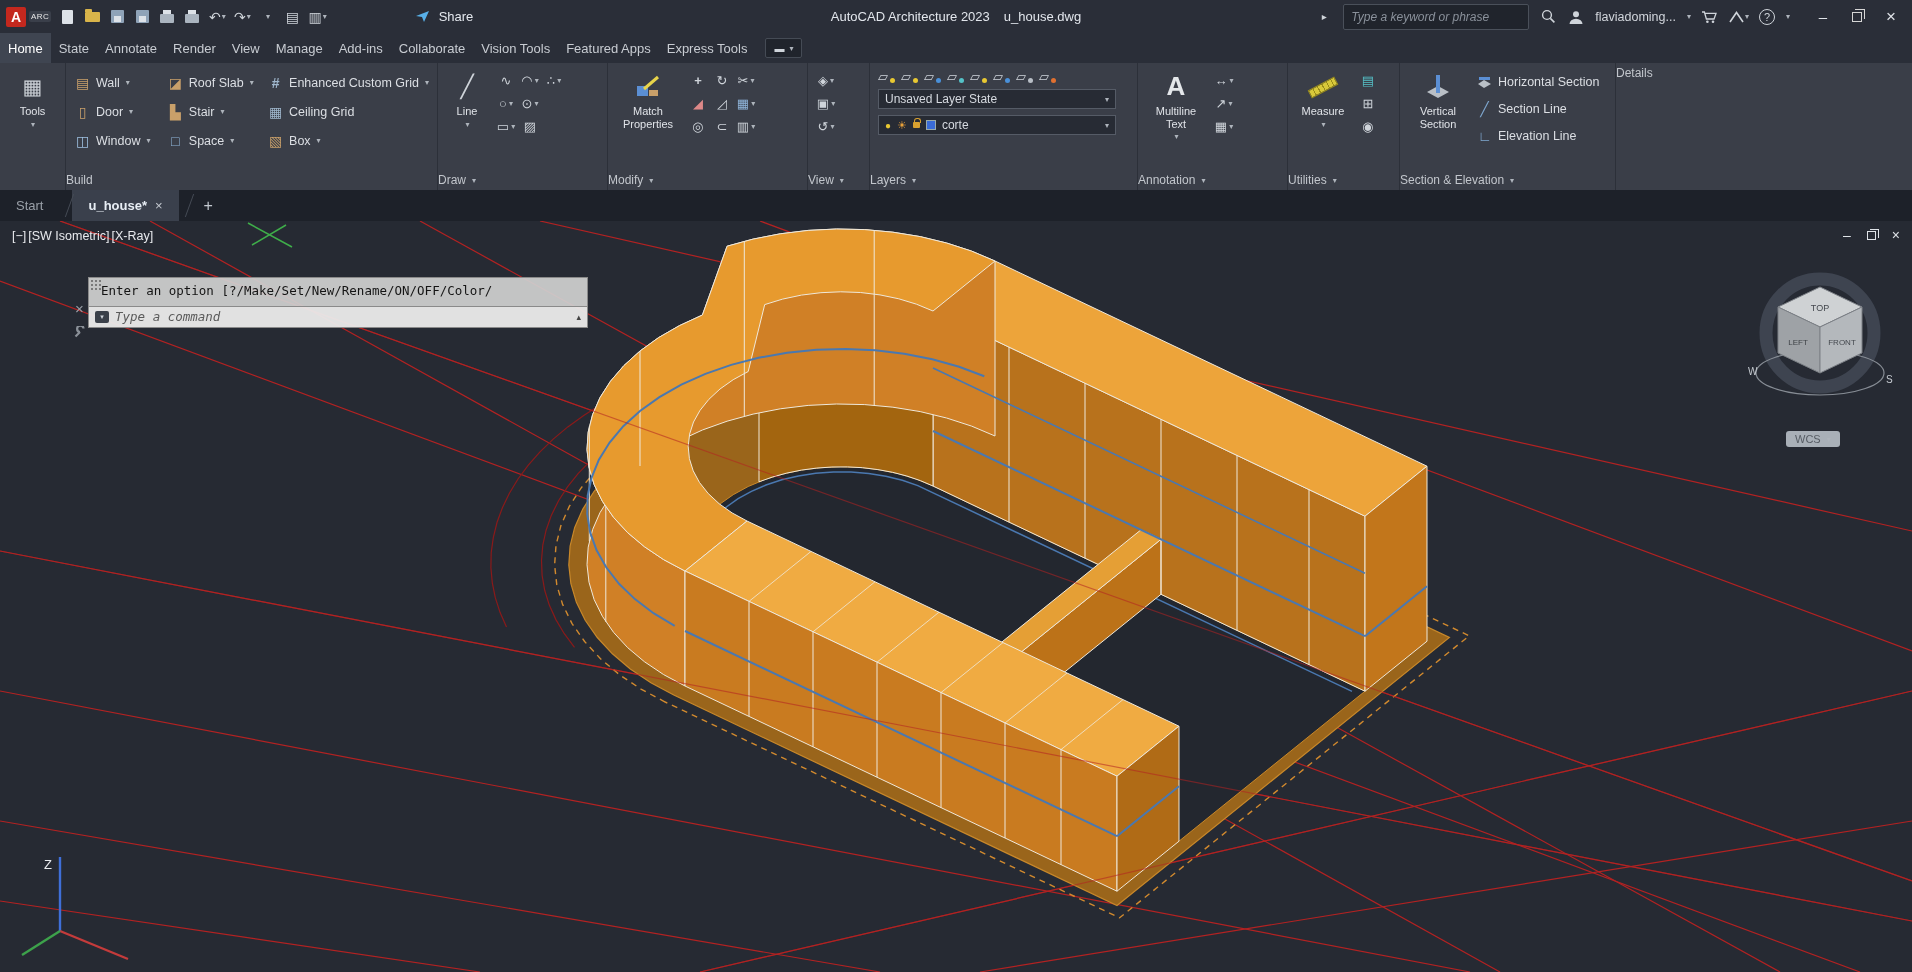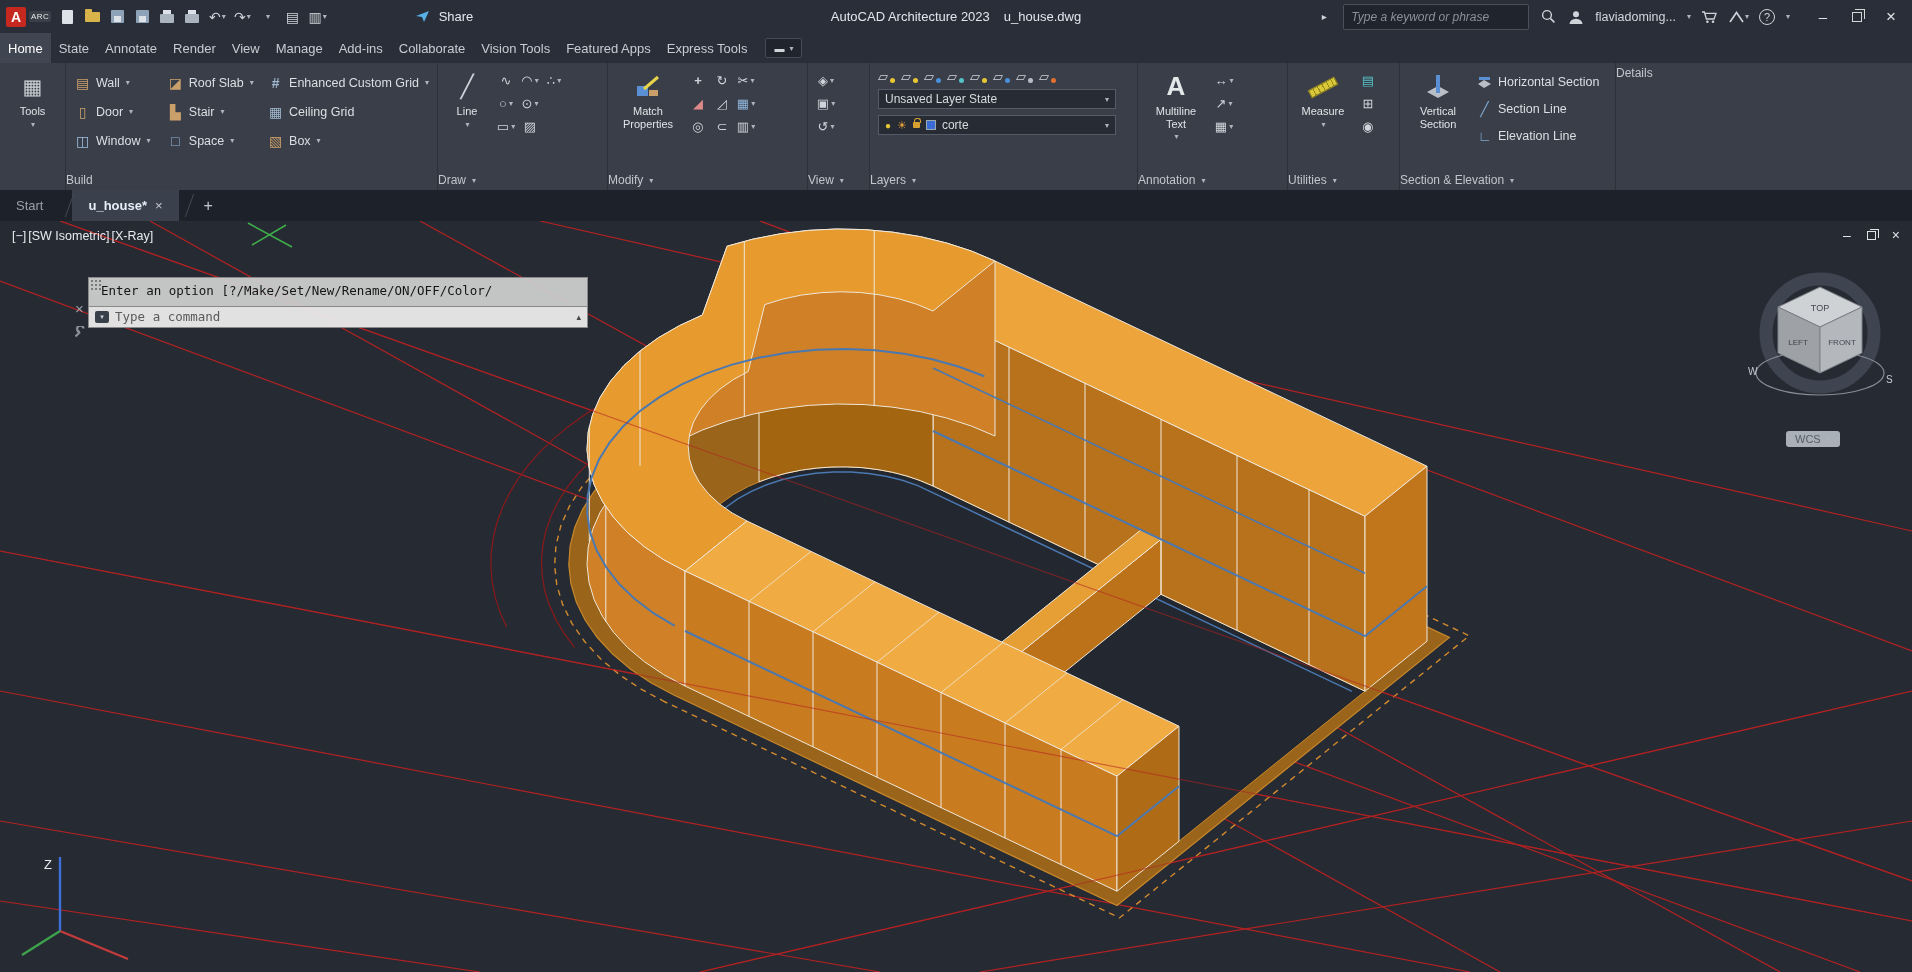--- a/index.html
+++ b/index.html
@@ -78,21 +78,21 @@
 
 .cmdwrap{position:absolute;left:71px;top:56px;z-index:6;display:flex}
 .cmdrail{width:17px;display:flex;flex-direction:column;align-items:center;padding-top:24px;gap:10px}
 .cmdclose{color:#9aa0a8;font-size:15px;cursor:pointer;line-height:1}
 .cmdpanel{width:500px}
 .cmdhist{background:rgba(208,208,208,.93);border:1px solid #8a8a8a;padding:5px 8px 6px 12px;position:relative}
 .cmdgrip{position:absolute;left:1px;top:1px;width:12px;height:12px;background:radial-gradient(#7a7a7a 1px,transparent 1.2px);background-size:4px 4px;cursor:grab}
 .cline{font-family:"DejaVu Sans Mono",monospace;font-size:12.5px;line-height:1.32;color:#141414;white-space:pre}
 .cmdin{background:rgba(235,235,235,.95);border:1px solid #8a8a8a;border-top:none;height:21px;display:flex;align-items:center;gap:6px;padding:0 6px}
 .kbic{width:14px;height:12px;background:#3a4049;border-radius:2px;display:flex;align-items:center;justify-content:center;color:#cfd4da;font-size:7px;cursor:pointer}
-.cph{flex:1;font-family:"DejaVu Sans Mono",monospace;font-size:12.5px;color:#5a5a5a;cursor:text}
+.cph{flex:1;font-family:"DejaVu Sans Mono",monospace;font-size:12.5px;font-style:italic;color:#5a5a5a;cursor:text}
 .ccol{color:#444;font-size:9px;cursor:pointer}
 
 .vcube{position:absolute;left:1732px;top:40px;z-index:4}
 .wcs{position:absolute;left:1786px;top:210px;z-index:4;background:#a9b0b8;color:#565c64;font-size:11px;border-radius:3px;padding:2px 9px;display:flex;gap:5px;align-items:center;cursor:pointer}
 .ucs{position:absolute;left:8px;top:600px;z-index:4}
 </style>
 </head>
 <body>
 
 <div class="tb">

